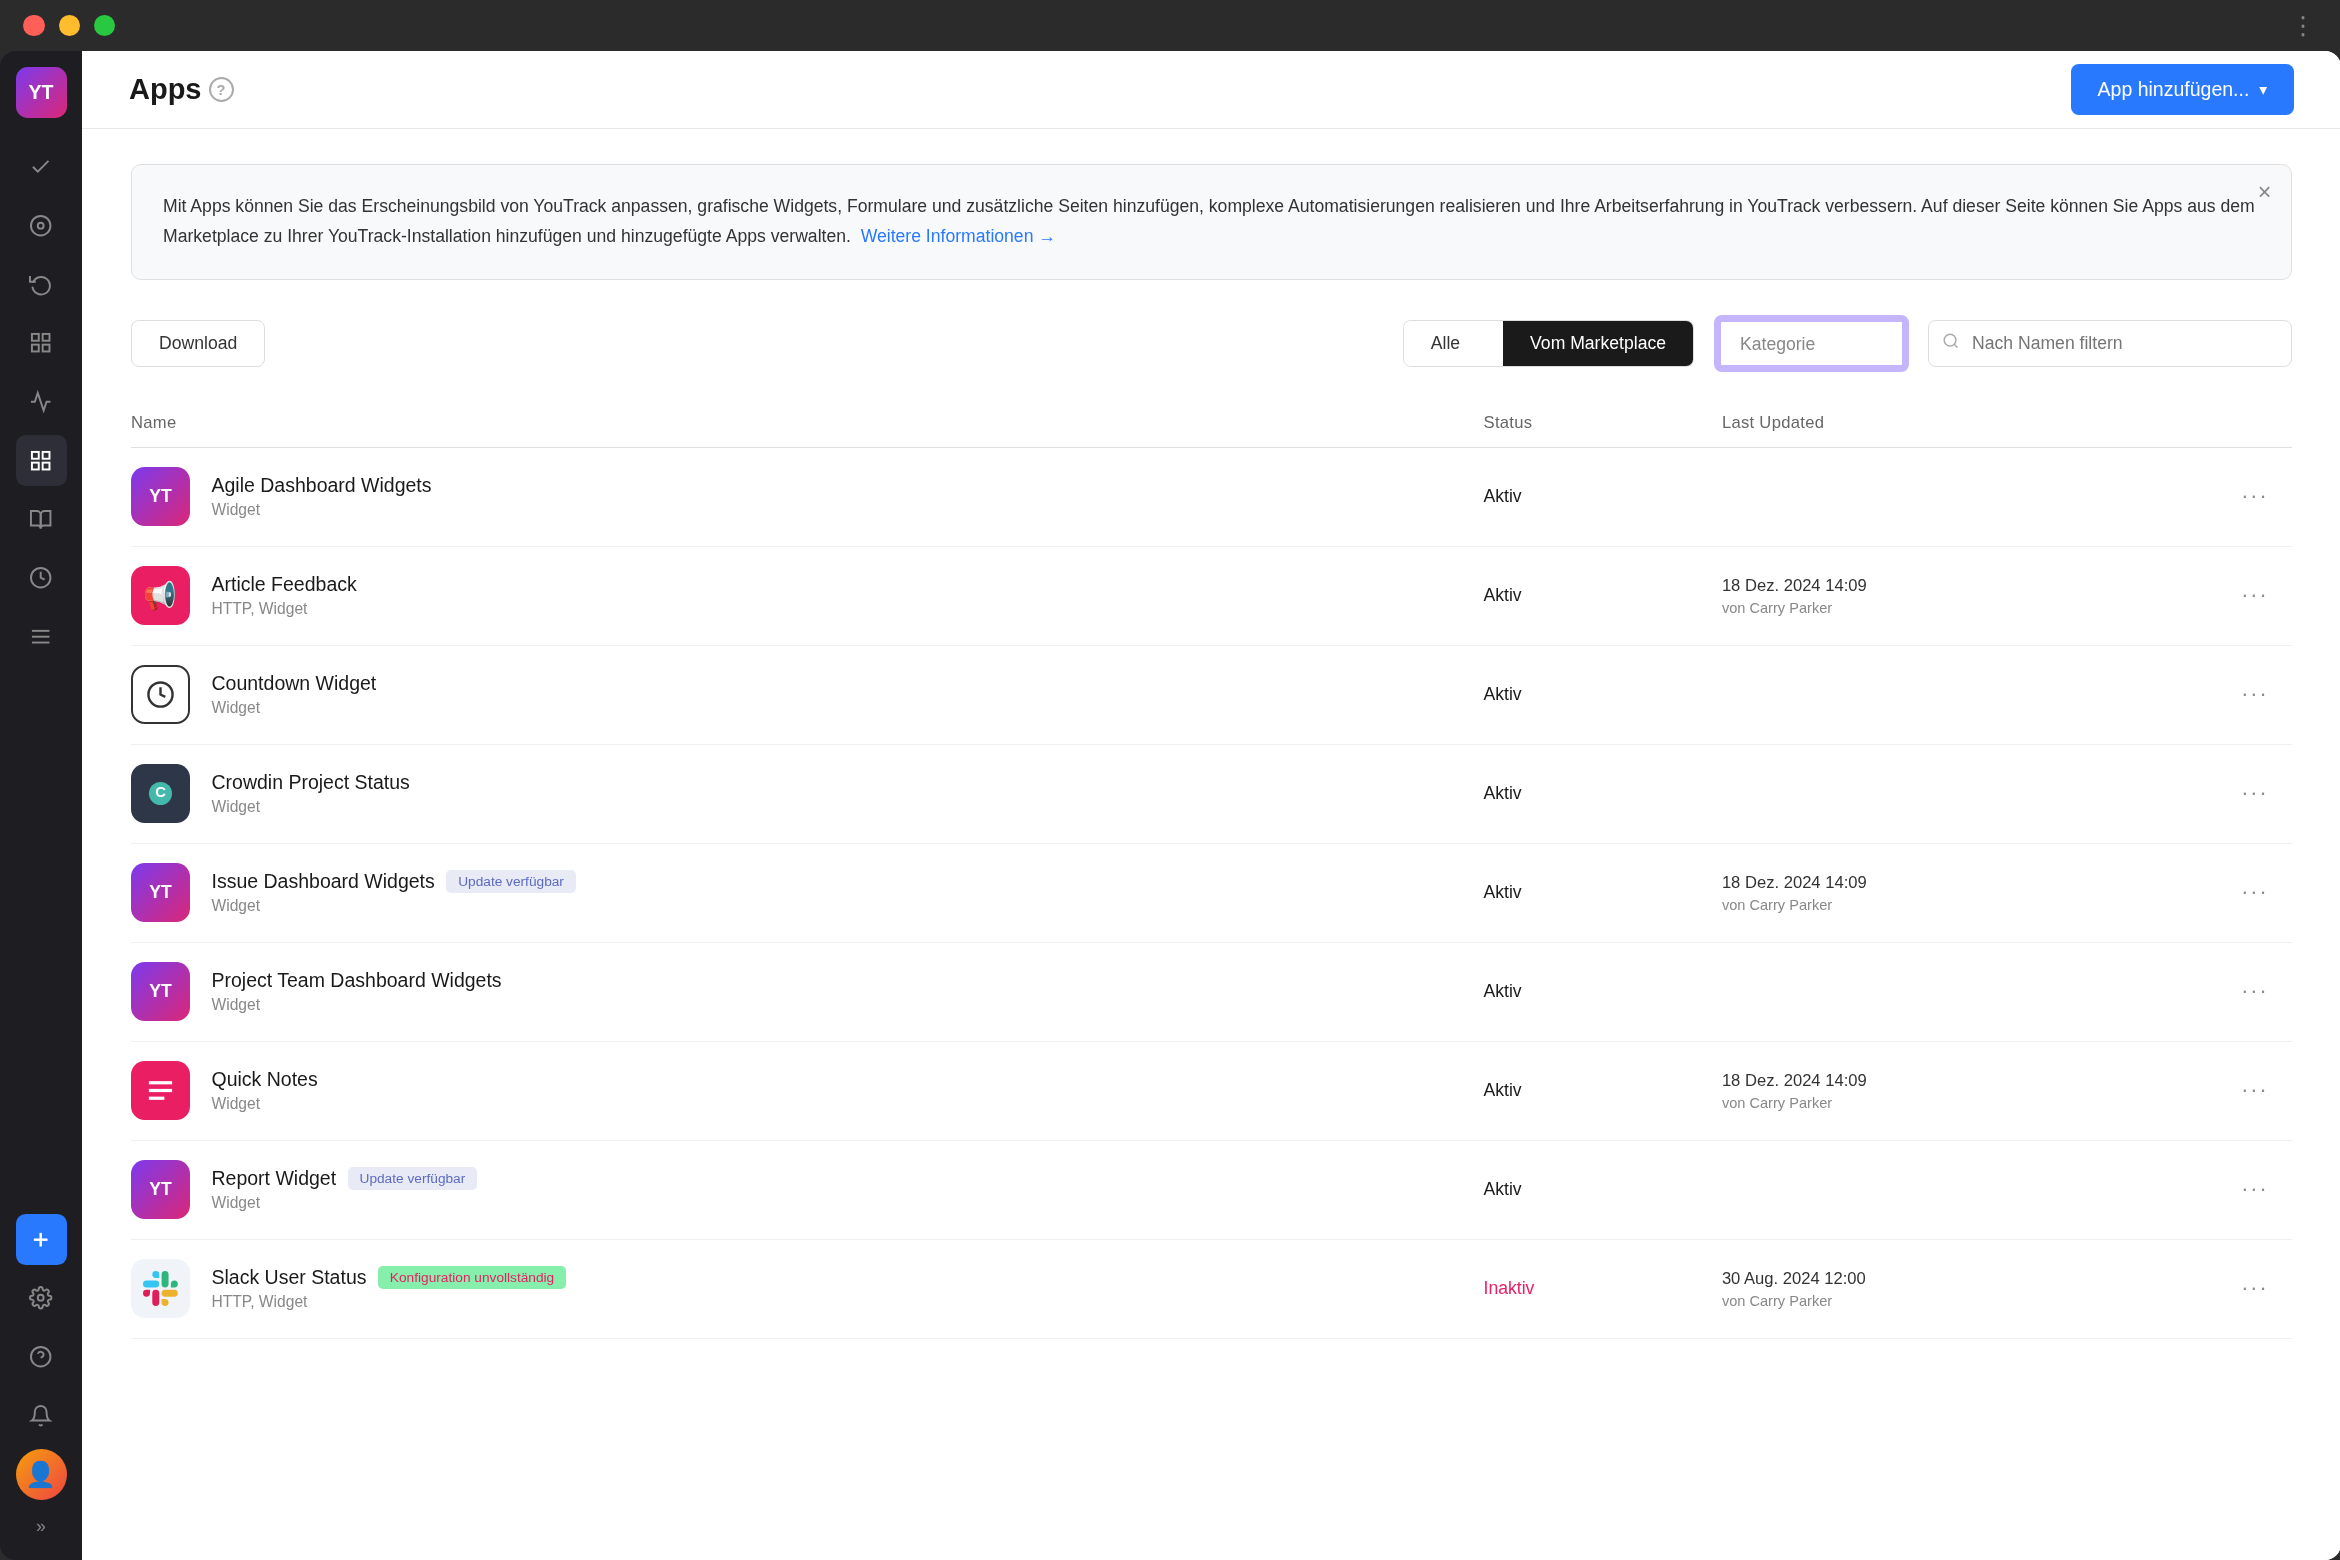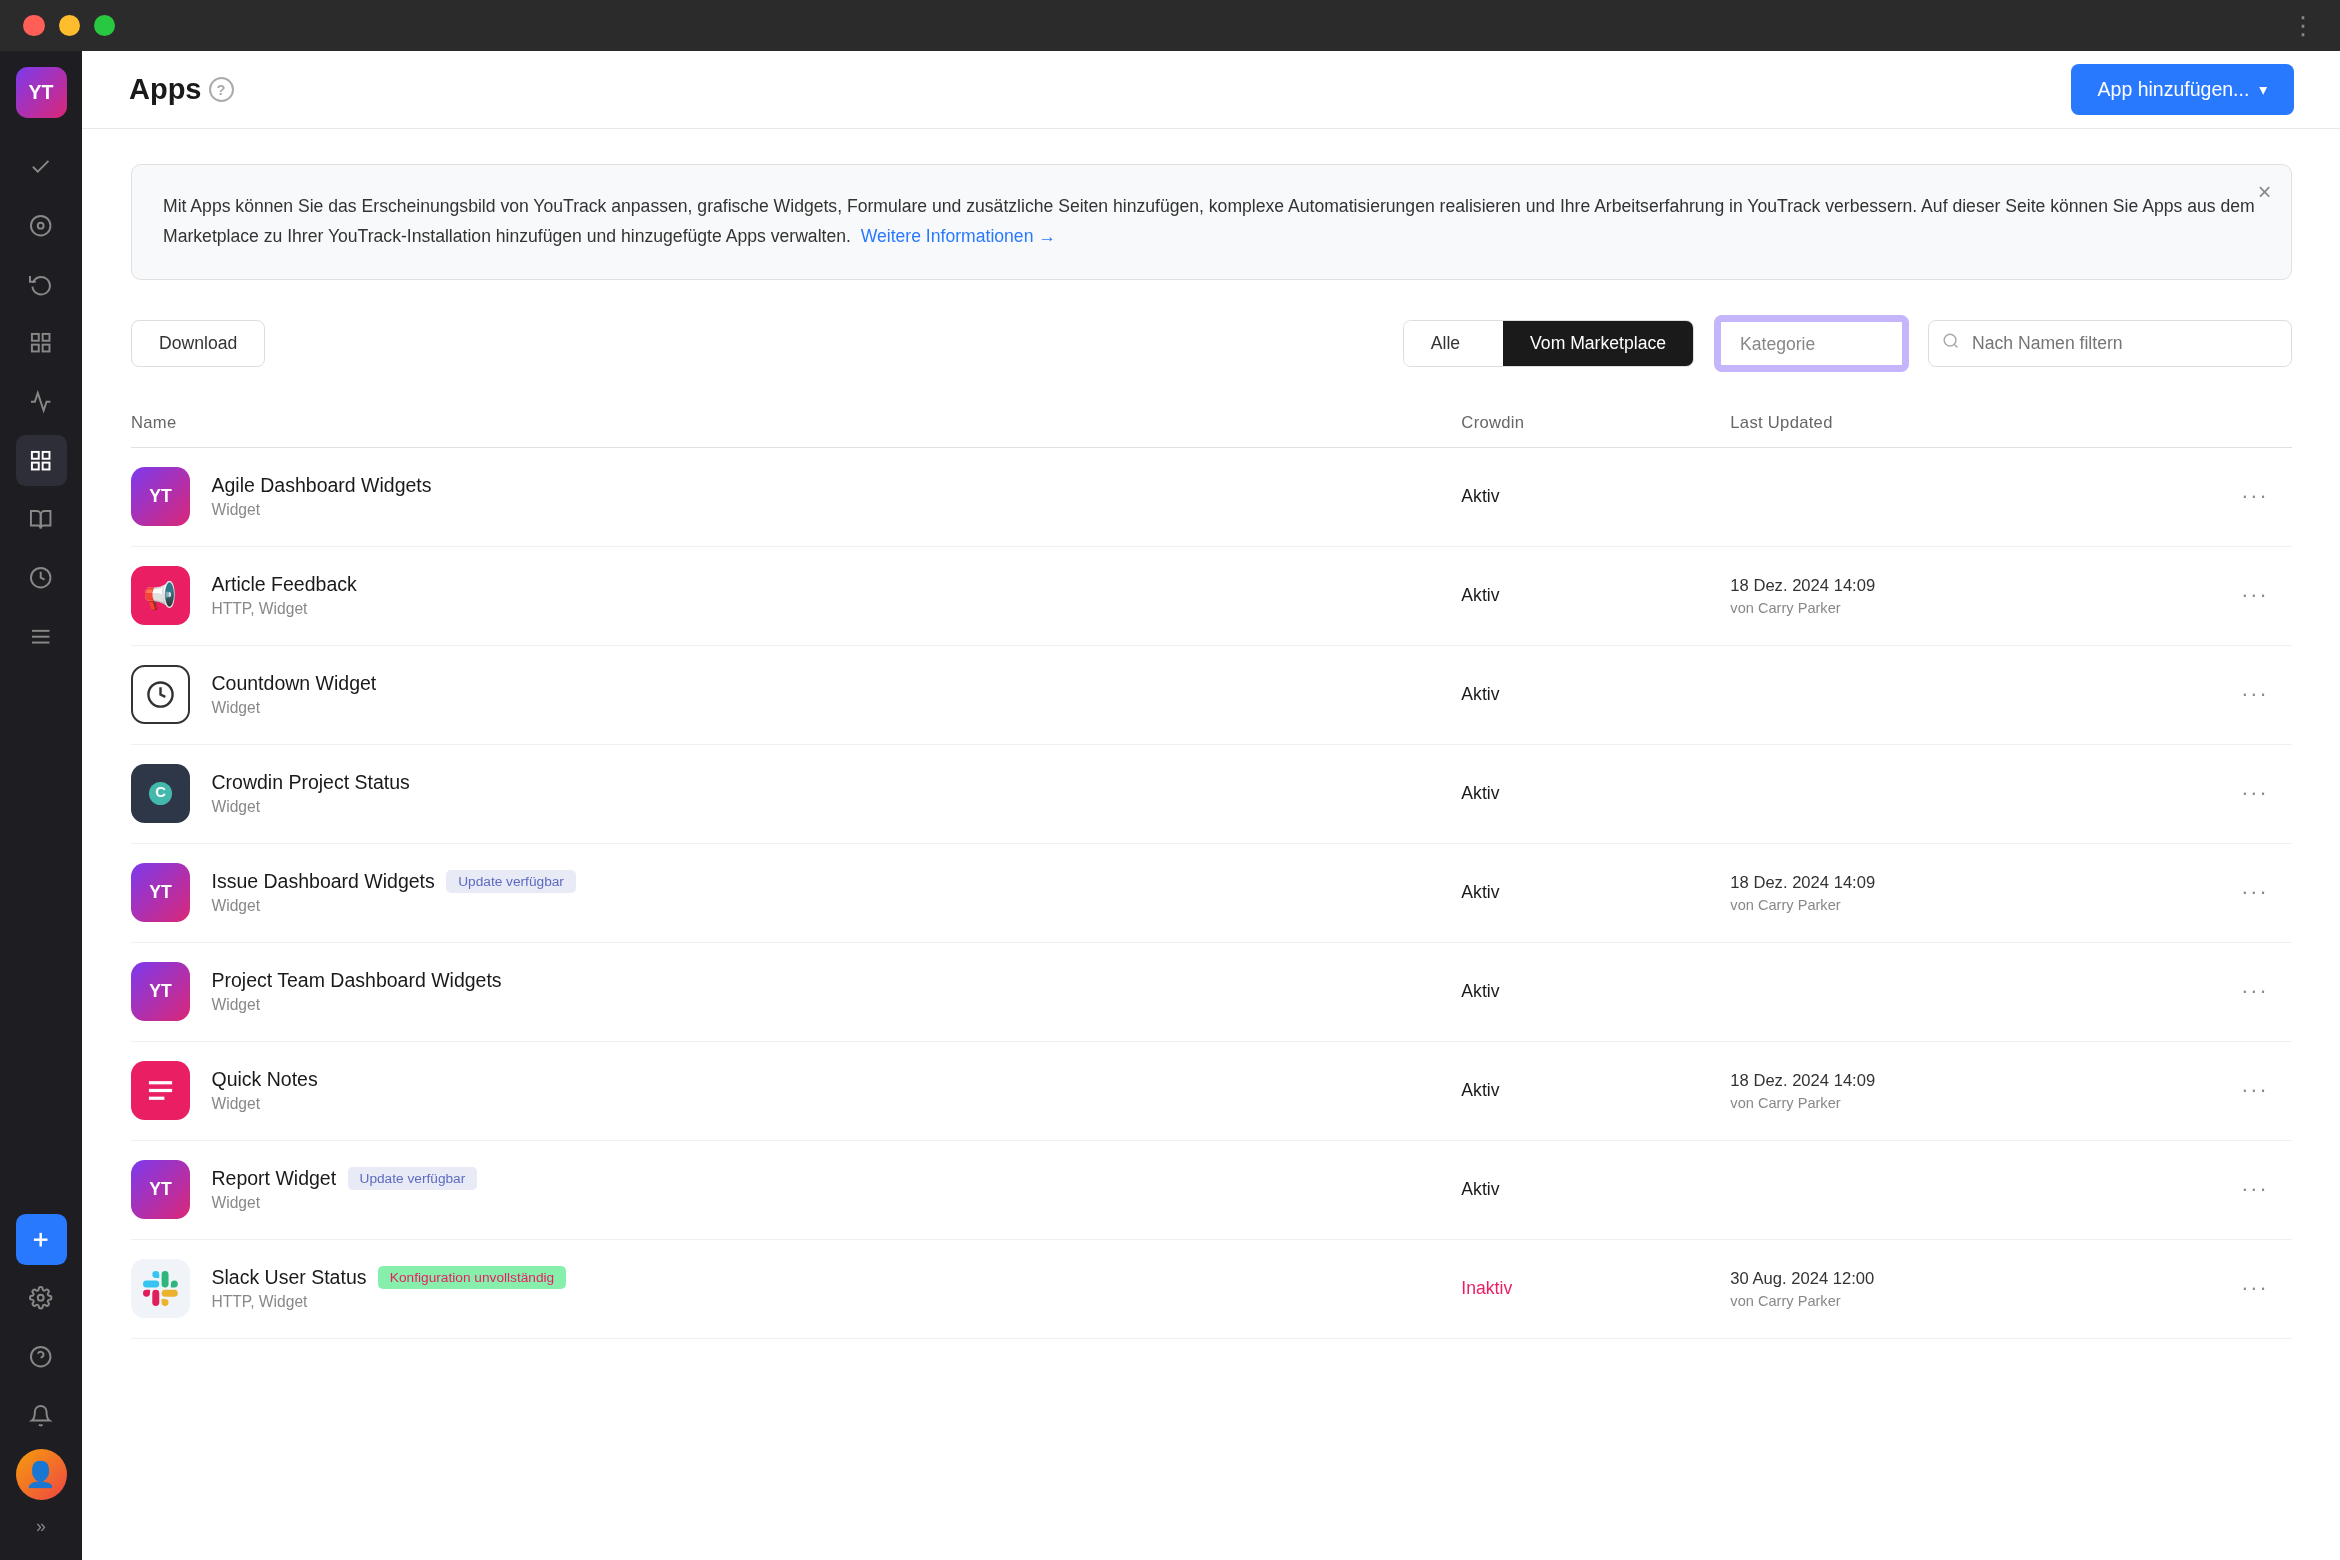--- a/index.html
+++ b/index.html
@@ -50,20 +50,21 @@
       color: #888;
       font-size: 25px;
       letter-spacing: 2px;
     }
 
     
     .main-layout {
       display: flex;
       flex: 1;
       overflow: hidden;
+      border-radius: 16px;
     }
 
     
     .sidebar {
       width: 82px;
       background: #1e1e22;
       display: flex;
       flex-direction: column;
       align-items: center;
       padding: 15.6px 0;
@@ -591,21 +592,21 @@
               </svg>
             </span>
             <input class="search-input" type="text" placeholder="Nach Namen filtern" style="">
           </div>
         </div>
 
         <table class="apps-table">
           <thead>
             <tr>
               <th class="name-col">Name</th>
-              <th>Crowdin</th>
+              <th>Status</th>
               <th>Last Updated</th>
               <th style="width:59px;"></th>
             </tr>
           </thead>
           <tbody id="apps-tbody">
 
           <tr>
       <td class="name-col">
         <div class="app-row-info">
           <div class="app-icon" style="background: linear-gradient(135deg, #7c3aed, #db2777);">

